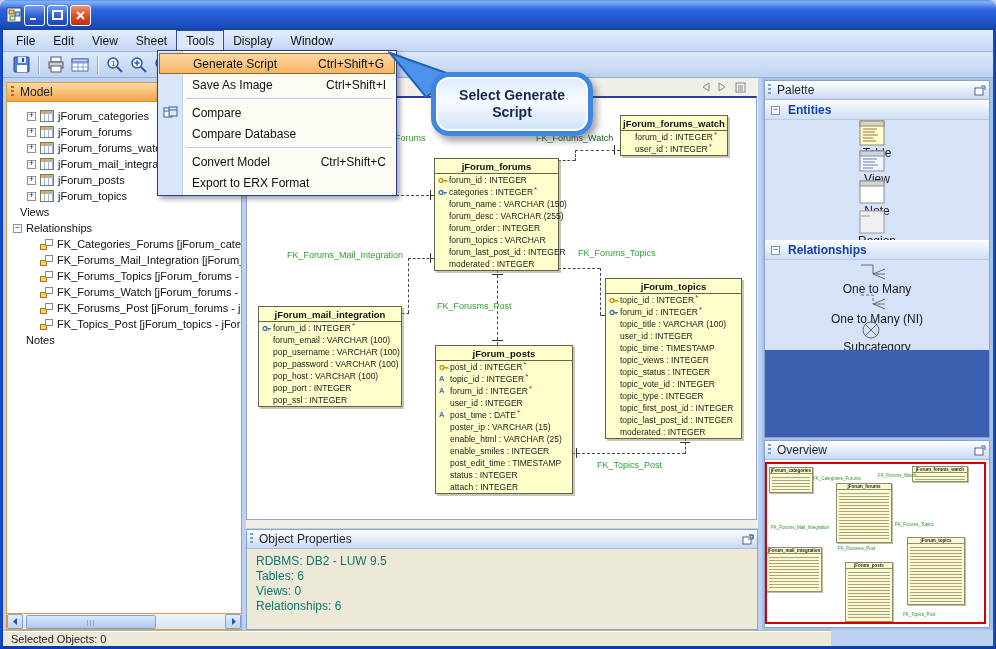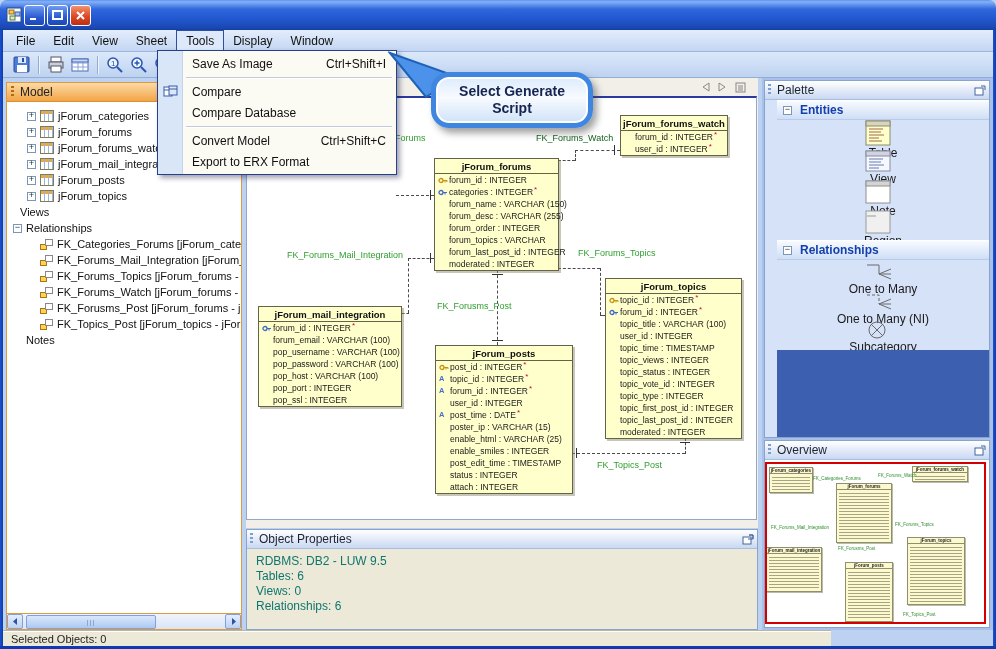--- a/index.html
+++ b/index.html
@@ -89,34 +89,34 @@
   #tools-menu .gutter{position:absolute;left:0;top:0;bottom:0;width:25px;background:#d9e6f8;border-right:1px solid #c4d2ea;}
   .mp-row{position:relative;height:21px;display:flex;align-items:center;font-size:12px;color:#101010;padding:0 10px 0 34px;}
   .mp-row .mp-label{flex:1;white-space:nowrap;}
   .mp-shortcut{font-size:12px;color:#101010;margin-left:16px;}
   .mp-row.hl{background:linear-gradient(180deg,#fdd9a4,#f7b466);border:1px solid #9a6a20;margin:0 1px;padding-left:33px;}
   .mp-sep{height:1px;background:#c2cbdd;margin:3px 4px 3px 28px;box-shadow:0 1px 0 #fff;}
   .mp-gutter-ico{position:absolute;left:5px;top:4px;}
 
   
   #callout-tail{position:absolute;left:388px;top:49px;z-index:95;}
-  #callout{position:absolute;left:431px;top:72px;width:162px;height:56px;z-index:96;
+  #callout{position:absolute;left:431px;top:72px;width:162px;height:64px;z-index:96;
     border:5px solid #3f86e0;border-radius:18px;background:linear-gradient(180deg,#dcebfd,#f8fbff 45%,#cfe2f8);
     box-shadow:4px 5px 7px rgba(70,70,70,.5),inset 0 0 0 2px #fff;
     display:flex;align-items:center;justify-content:center;text-align:center;
     font-size:14px;font-weight:bold;color:#15234f;line-height:1.25;padding:2px 8px;}
 
   
   #right-col{position:absolute;left:762px;top:78px;width:231px;height:552px;background:#a9c0ea;}
   .panel{position:absolute;border:1px solid #88a4cc;background:#d6e2f8;}
   .panel-header{height:19px;background:linear-gradient(180deg,#ffffff,#c9d8f2);border-bottom:1px solid #a8bede;
     display:flex;align-items:center;padding:0 3px;font-size:12px;color:#1c2430;}
   .panel-title{flex:1;}
   #palette-panel{left:2px;top:2px;width:226px;height:358px;display:flex;flex-direction:column;}
-  #palette-body{flex:1;display:flex;flex-direction:column;overflow:hidden;margin-left:12px;}
+  #palette-body{flex:1;display:flex;flex-direction:column;overflow:hidden;}
   .sect-header{height:20px;display:flex;align-items:center;padding:0 6px;
     background:linear-gradient(180deg,#f8fbff,#cfdef6);border-bottom:1px solid #b8cbe8;border-top:1px solid #fff;}
   .sect-header .expander{margin-right:8px;}
   .sect-title{font-size:12px;font-weight:bold;color:#1440ae;}
   .pal-item{height:30px;display:flex;align-items:center;padding:0 6px;font-size:12px;color:#1a1a1a;flex-direction:column;}
   .pal-ico{width:30px;flex:none;display:flex;align-items:center;justify-content:flex-start;margin-right:6px;}
   #palette-filler{flex:1;background:#3c5fb0;}
   #overview-panel{left:2px;top:362px;width:226px;height:188px;display:flex;flex-direction:column;}
   #minimap{flex:1;position:relative;background:#fff;overflow:hidden;}
   #viewport-rect{position:absolute;left:0;top:2px;width:221px;height:162px;border:2px solid #d40000;z-index:9;}
@@ -743,20 +743,24 @@
         </div>
     </div>
   </div>
 
   <div id="statusbar">
     <span>Selected Objects: 0</span>
   </div>
 
   <div id="tools-menu">
     <div class="gutter"></div>
+  <div class="mp-row hl">
+        <span class="mp-label">Generate Script</span>
+        <span class="mp-shortcut">Ctrl+Shift+G</span>
+      </div>
       <div class="mp-row">
         <span class="mp-label">Save As Image</span>
         <span class="mp-shortcut">Ctrl+Shift+I</span>
       </div>
       <div class="mp-sep"></div>
       <div class="mp-row">
         <span class="mp-gutter-ico">
           <svg width="15" height="13">
             <rect x="1" y="2" width="8" height="9" fill="#fff" stroke="#3a5aa8"></rect>
             <path d="M1 5 h8" stroke="#3a5aa8"></path>

